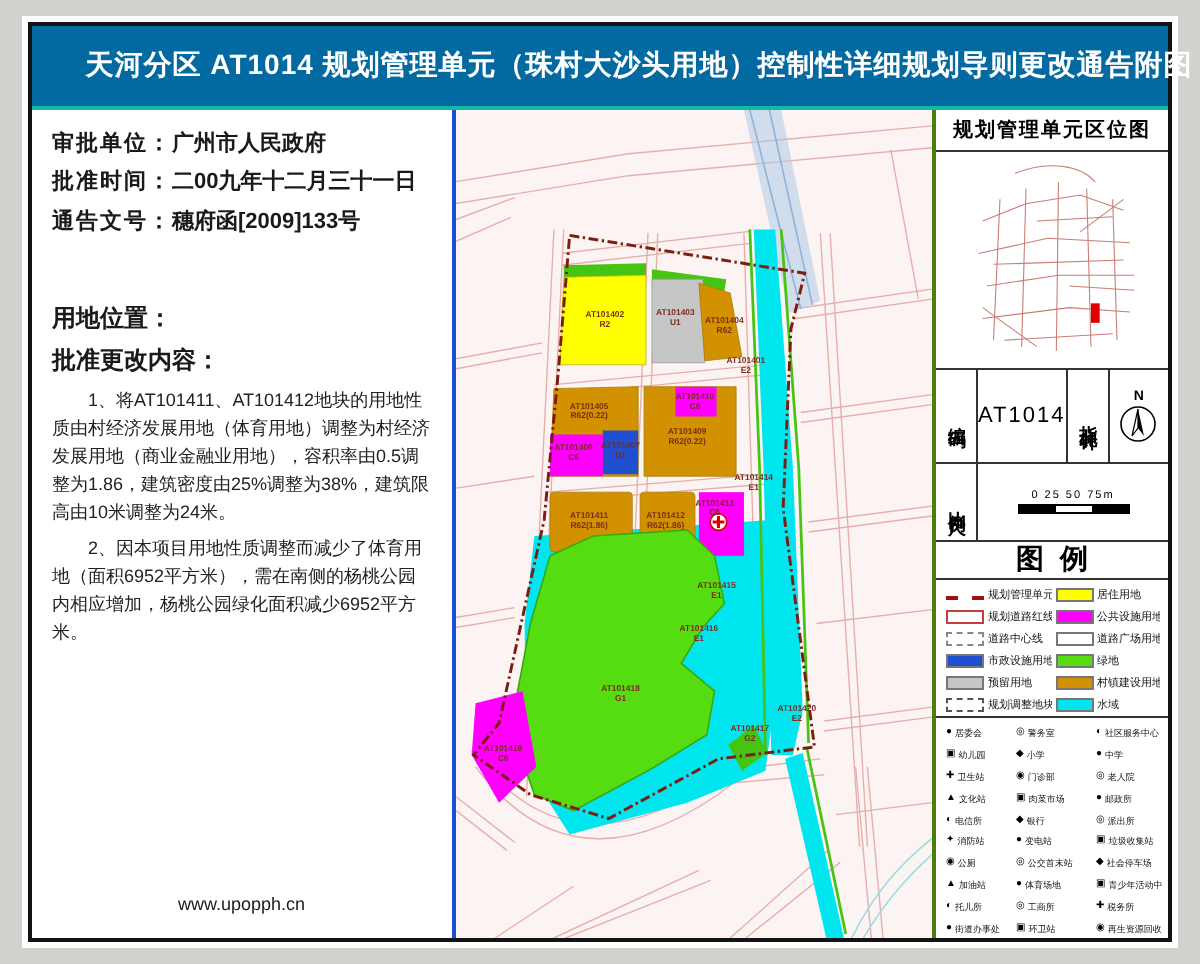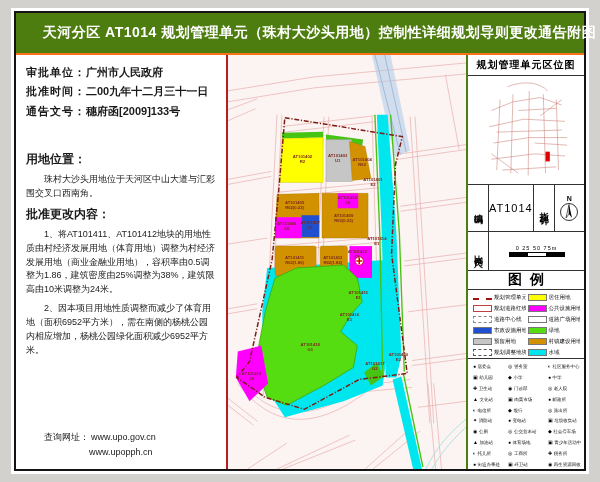--- a/index.html
+++ b/index.html
@@ -1,24 +1,24 @@
 <!DOCTYPE html>
 <html><head>
 <meta charset="utf-8">
 <style>
   html,body{margin:0;padding:0;}
   body{font-family:"Liberation Sans","DejaVu Sans",sans-serif;}
   .page{width:600px;height:482px;background:#d3d1ce;box-sizing:border-box;padding:8px 11px;}
   .mat{background:#fff;height:100%;box-sizing:border-box;padding:3px;}
   .frame{border:2px solid #141414;height:100%;box-sizing:border-box;display:flex;flex-direction:column;background:#fff;}
-  .titlebar{height:40px;background:#4d7c0f;border-bottom:2px solid #f97316;display:flex;align-items:center;justify-content:center;flex:0 0 auto;padding-left:39px;}
+  .titlebar{height:40px;background:#0369a1;border-bottom:2px solid #14b8a6;display:flex;align-items:center;justify-content:center;flex:0 0 auto;padding-left:39px;}
   .titlebar .t{color:#fff;font-weight:bold;font-size:14px;letter-spacing:.5px;white-space:nowrap;}
   .content{flex:1;display:flex;min-height:0;}
   
-  .left{width:212px;flex:0 0 auto;border-right:2px solid #b91c1c;box-sizing:border-box;display:flex;flex-direction:column;padding:8px 10px 6px 10px;color:#1a1a1a;}
+  .left{width:212px;flex:0 0 auto;border-right:2px solid #1d4ed8;box-sizing:border-box;display:flex;flex-direction:column;padding:8px 10px 6px 10px;color:#1a1a1a;}
   .appr{font-size:11px;font-weight:bold;line-height:1.75;white-space:nowrap;}
   .appr .al{letter-spacing:1px;}
   .sec-h{font-size:12px;font-weight:bold;margin:0 0 4px 0;}
   .loc{margin-top:30px;}
   .chg{}
   .para{font-size:9px;line-height:1.55;margin:5px 0;text-indent:2em;color:#222;}
   .notes{margin-top:auto;padding-bottom:4px;}
   .urls{font-size:9px;line-height:1.6;padding-left:18px;}
   .urls .ulabel{margin-right:2px;}
   .url2{padding-left:63px;}
@@ -73,36 +73,32 @@
 
           <div class="appr"><span class="al">审批单位：</span><span class="av">广州市人民政府</span></div>
 
           <div class="appr"><span class="al">批准时间：</span><span class="av">二00九年十二月三十一日</span></div>
 
           <div class="appr"><span class="al">通告文号：</span><span class="av">穗府函[2009]133号</span></div>
         </div>
 
       <div class="loc">
         <div class="sec-h">用地位置：</div>
-        <p class="para">珠村大沙头用地位于天河区中山大道与汇彩围交叉口西南角。</p>
       </div>
 
       <div class="chg">
         <div class="sec-h">批准更改内容：</div>
         <div>
 
         <p class="para">1、将AT101411、AT101412地块的用地性质由村经济发展用地（体育用地）调整为村经济发展用地（商业金融业用地），容积率由0.5调整为1.86，建筑密度由25%调整为38%，建筑限高由10米调整为24米。</p>
                 <p class="para">2、因本项目用地性质调整而减少了体育用地（面积6952平方米），需在南侧的杨桃公园内相应增加，杨桃公园绿化面积减少6952平方米。</p>
               </div>
       </div>
 
       <div class="notes">
-        <div class="urls">
-          <span class="ulabel">查询网址：</span><span>www.upo.gov.cn</span>
-        </div>
         <div class="urls url2">
           <span>www.upopph.cn</span>
         </div>
       </div>
     </div>
 
     <div class="map">
       <svg viewBox="0 0 243 416" preserveAspectRatio="none">
         <rect x="0" y="0" width="243" height="416" fill="#fcf4f3"></rect>
 

